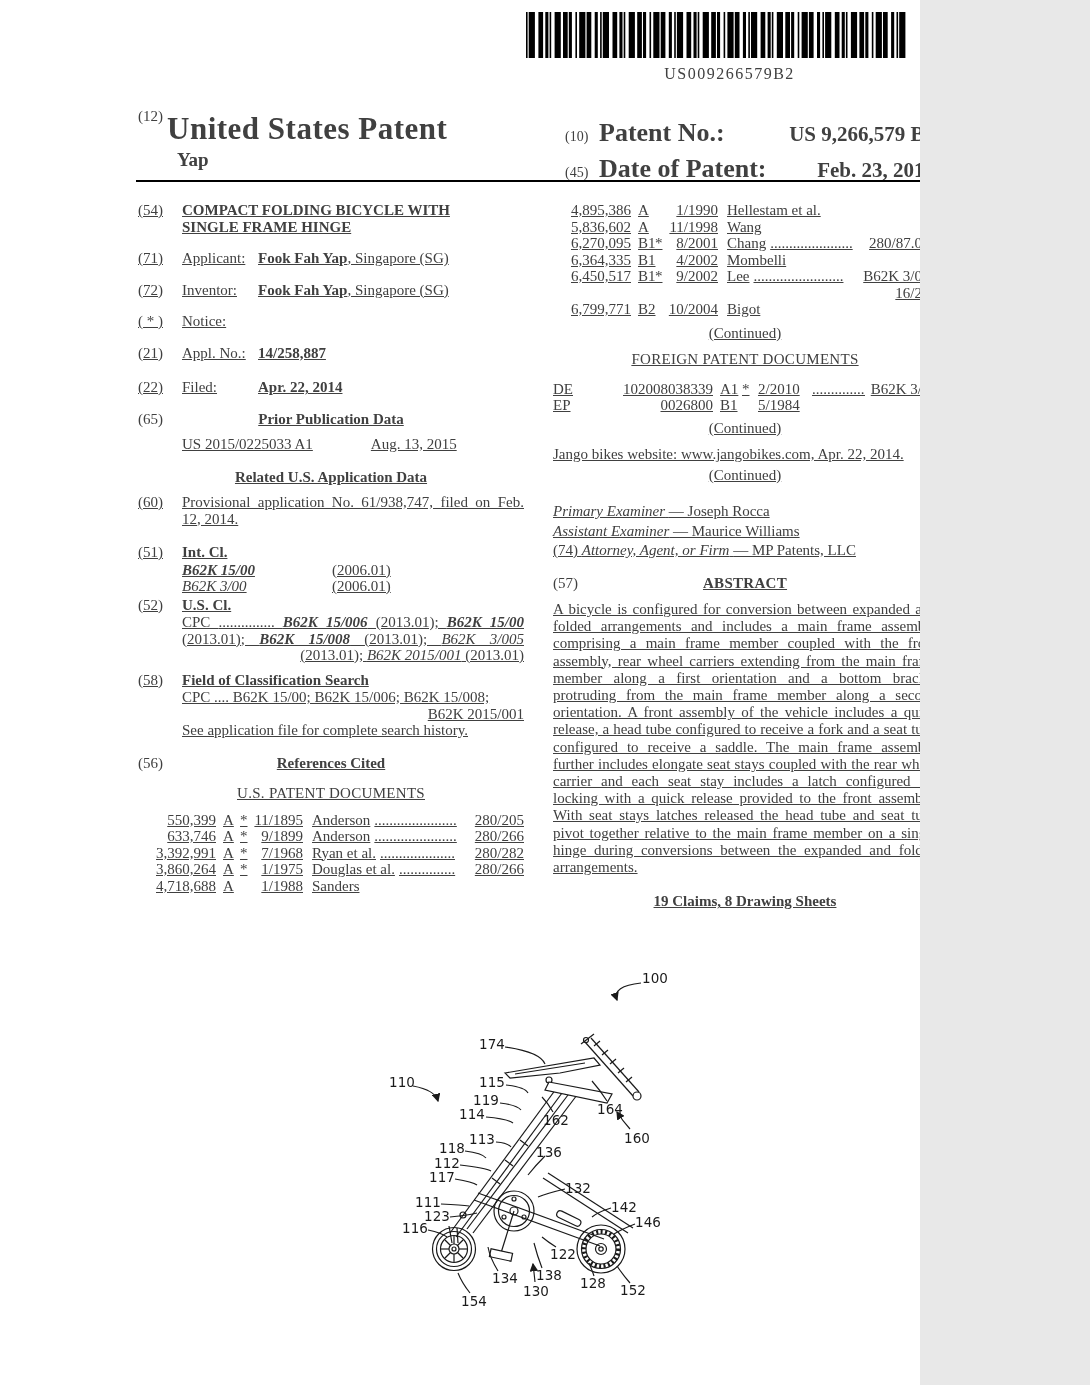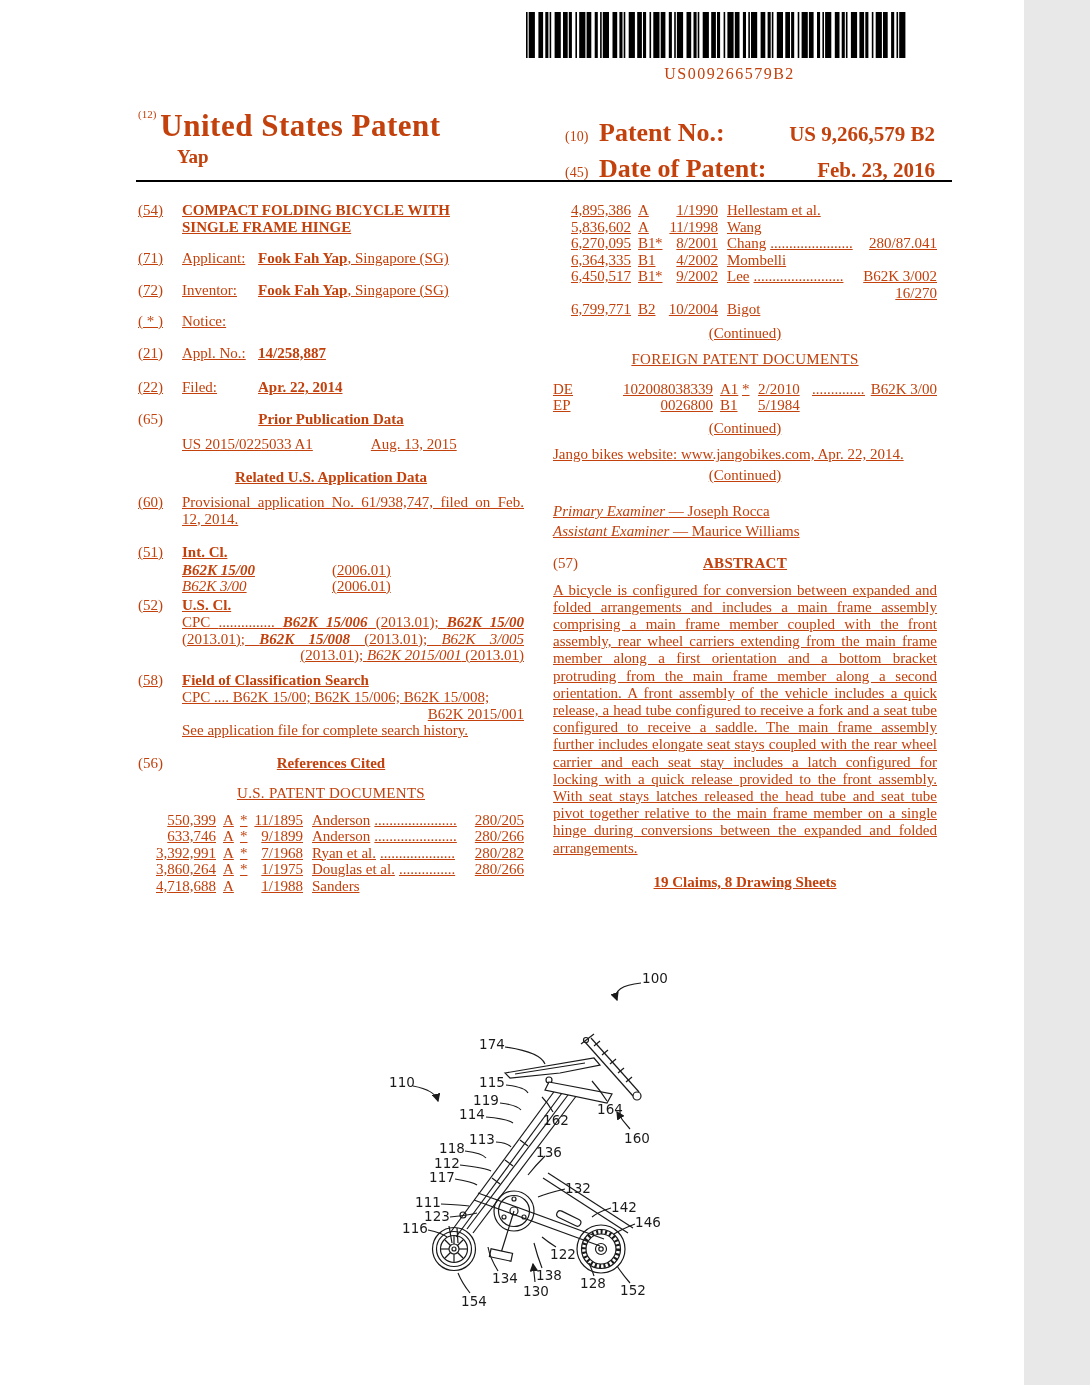--- a/index.html
+++ b/index.html
@@ -1,23 +1,23 @@
 <!DOCTYPE html>
 <html><head>
 <meta charset="utf-8">
 <style>
   html,body{margin:0;padding:0;background:#e8e8e8;}
-  .page{position:relative;width:1024px;height:1385px;background:#ffffff;
-        font-family:"Liberation Serif",serif;color:#c2410c;overflow:hidden;}
+  .page{position:relative;width:920px;height:1385px;background:#ffffff;
+        font-family:"Liberation Serif",serif;color:#404040;overflow:hidden;}
   
   .barcode-wrap{position:absolute;left:522px;top:12px;width:415px;text-align:center;}
   .barcode-num{font-size:16px;letter-spacing:1.5px;margin-top:1px;}
   
   .hdr-left{position:absolute;left:138px;top:108px;}
-  .hdr-tag{font-size:11px;vertical-align:18px;}
+  .hdr-tag{font-size:15px;vertical-align:18px;}
   .hdr-title{font-size:31px;font-weight:bold;letter-spacing:.5px;}
   .hdr-surname{font-size:19px;font-weight:bold;margin:2px 0 0 39px;}
   .hdr-right{position:absolute;left:565px;top:118px;width:370px;}
   .hdr-row{display:flex;align-items:baseline;margin-bottom:6px;}
   .hdr-row .tagsm{font-size:14px;width:34px;}
   .hdr-row .lbl{font-size:26px;font-weight:bold;}
   .hdr-row .val{font-size:21px;font-weight:bold;flex:1;text-align:right;}
   .rule{position:absolute;left:136px;top:180px;width:816px;height:2px;background:#000;}
   
   .col{position:absolute;top:202px;font-size:15px;line-height:16.5px;text-decoration:underline;}
@@ -382,20 +382,21 @@
         <span class="fcls"></span>
       </div>
 
     <div class="chead-plain" style="margin-top:6px">(Continued)</div>
 
     <div>Jango bikes website: www.jangobikes.com, Apr. 22, 2014.</div>
     <div class="chead-plain" style="margin-top:4px;margin-bottom:20px">(Continued)</div>
 
     <div class="exline"><span class="i">Primary Examiner</span> <span>— Joseph Rocca</span></div>
     <div class="exline"><span class="i">Assistant Examiner</span> <span>— Maurice Williams</span></div>
+    <div class="exline"><span>(74)</span> <span class="i">Attorney, Agent, or Firm</span> <span>— MP Patents, LLC</span></div>
 
     <div class="abs-head">
       <span class="tag57">(57)</span>
       <div class="abst">ABSTRACT</div>
     </div>
     <div class="just" style="line-height:17.2px">A bicycle is configured for conversion between expanded and folded arrangements and includes a main frame assembly comprising a main frame member coupled with the front assembly, rear wheel carriers extending from the main frame member along a first orientation and a bottom bracket protruding from the main frame member along a second orientation. A front assembly of the vehicle includes a quick release, a head tube configured to receive a fork and a seat tube configured to receive a saddle. The main frame assembly further includes elongate seat stays coupled with the rear wheel carrier and each seat stay includes a latch configured for locking with a quick release provided to the front assembly. With seat stays latches released the head tube and seat tube pivot together relative to the main frame member on a single hinge during conversions between the expanded and folded arrangements.</div>
 
     <div class="claims">19 Claims, 8 Drawing Sheets</div>
   </div>
 

